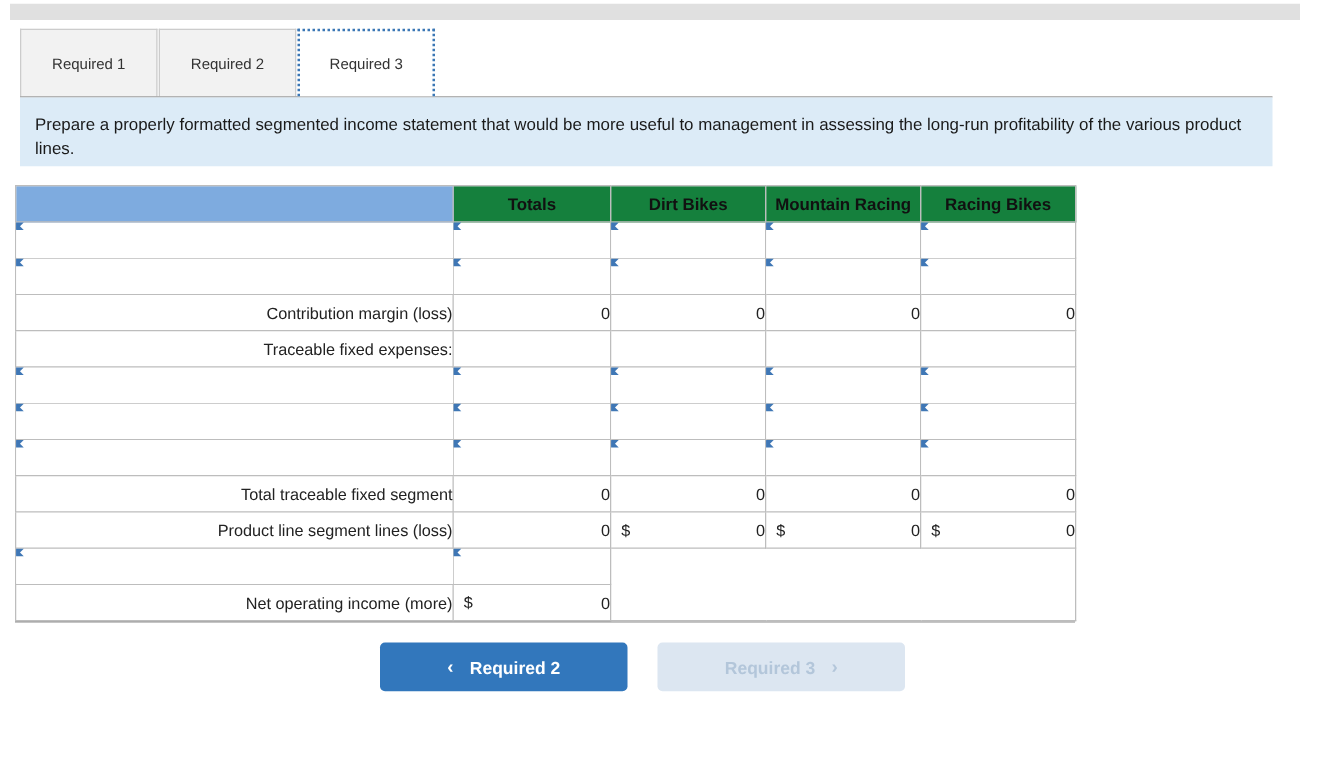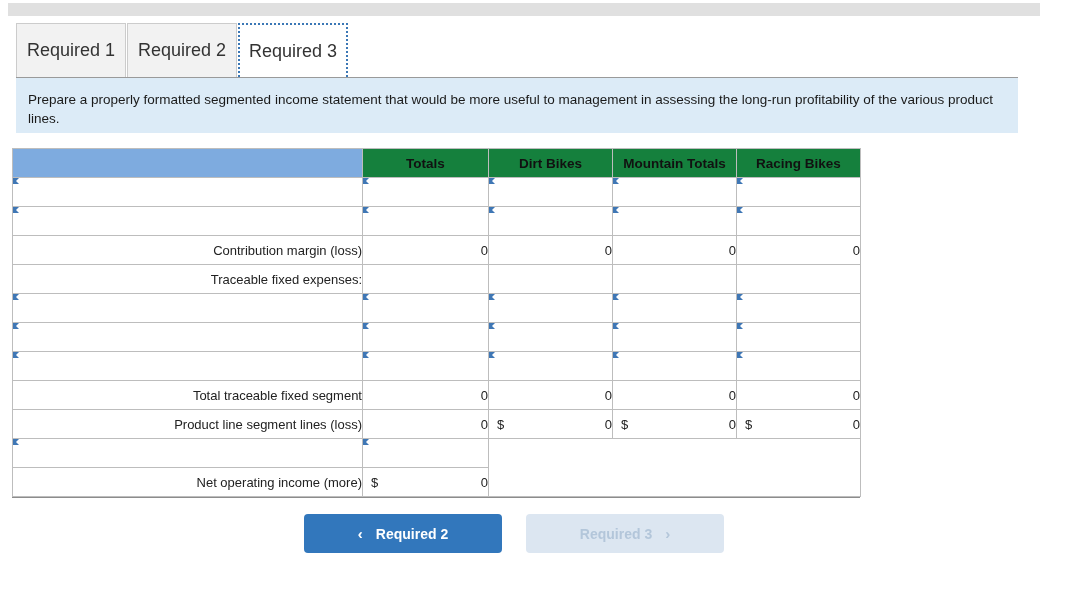--- a/index.html
+++ b/index.html
@@ -37,21 +37,21 @@
     align-items: stretch;
   }
   .tab {
     width: 110px;
     background: #f2f2f2;
     border: 1px solid #cccccc;
     border-bottom: none;
     display: flex;
     align-items: center;
     justify-content: center;
-    font-size: 18px;
+    font-size: 12px;
     color: #333333;
     box-sizing: border-box;
     margin-right: 1px;
   }
   .tab.active {
     background: #ffffff;
     border: 2px dotted #3b77b5;
     border-bottom: none;
     position: relative;
     z-index: 3;
@@ -255,21 +255,21 @@
         <col class="c-tot">
         <col class="c-seg">
         <col class="c-seg">
         <col class="c-seg">
   </colgroup>
   <thead>
     <tr>
       <th class="hdr blank"></th>
       <th class="hdr">Totals</th>
       <th class="hdr">Dirt Bikes</th>
-      <th class="hdr">Mountain Totals</th>
+      <th class="hdr">Mountain Racing</th>
       <th class="hdr">Racing Bikes</th>
     </tr>
   </thead>
   <tbody>
 
     <tr class="editrow">
       <td class="edit"></td>
       <td class="edit"></td>
       <td class="edit"></td>
       <td class="edit"></td>

